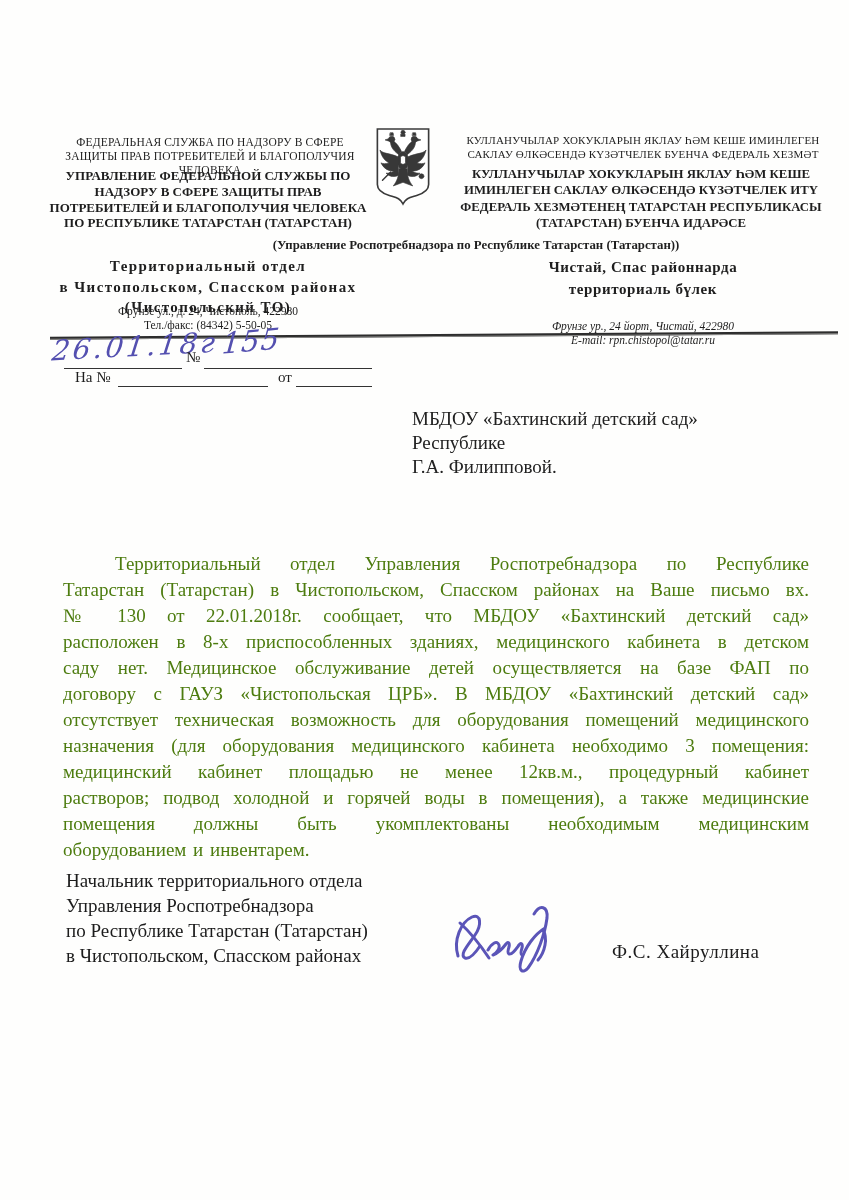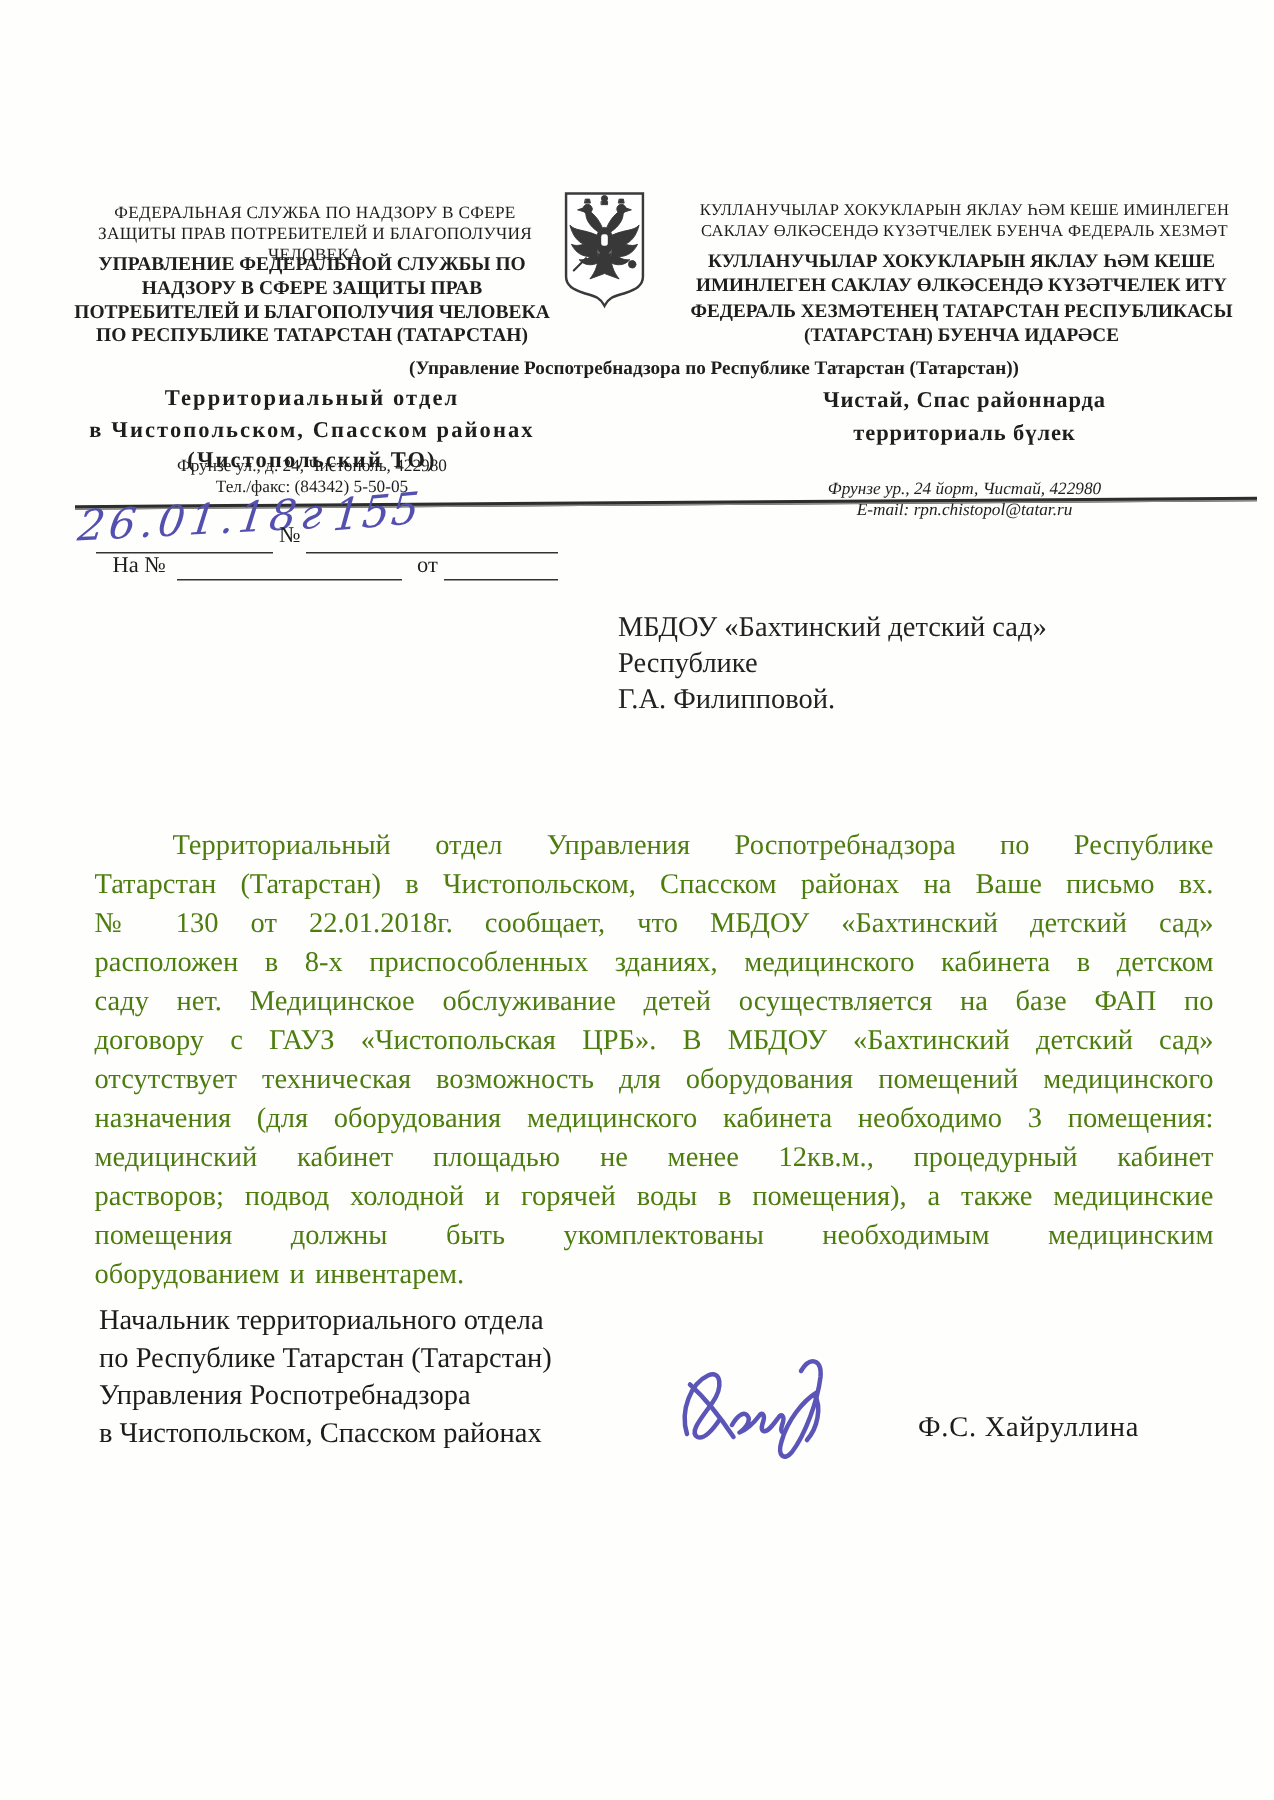--- a/index.html
+++ b/index.html
@@ -131,22 +131,22 @@
     <div class="ln">отсутствует техническая возможность для оборудования помещений медицинского</div>
     <div class="ln">назначения (для оборудования медицинского кабинета необходимо 3 помещения:</div>
     <div class="ln">медицинский кабинет площадью не менее 12кв.м., процедурный кабинет</div>
     <div class="ln">растворов; подвод холодной и горячей воды в помещения), а также медицинские</div>
     <div class="ln">помещения должны быть укомплектованы необходимым медицинским</div>
     <div class="ln last">оборудованием и инвентарем.</div>
   </div>
 
   <div class="abs sig-block">
     <div>Начальник территориального отдела</div>
+    <div>Управления Роспотребнадзора</div>
     <div>по Республике Татарстан (Татарстан)</div>
-    <div>Управления Роспотребнадзора</div>
     <div>в Чистопольском, Спасском районах</div>
   </div>
 
   <svg class="abs sig-svg" viewBox="0 0 120 92">
     <g fill="none" stroke="#5b55b8" stroke-width="3" stroke-linecap="round" stroke-linejoin="round">
       <path d="M10,58 C5,42 13,24 24,19 C33,15 34,27 27,37 C20,47 11,57 17,60 C22,62 28,54 32,48"></path>
       <path d="M12,25 C22,34 33,48 41,60"></path>
       <path d="M40,52 C44,45 49,42 51,47 C52,51 48,55 45,57 C50,55 55,50 58,46 C60,43 62,45 61,49 C60,52 59,55 61,56 C64,57 68,51 71,47 C73,44 75,46 74,50 C73,53 72,56 74,57"></path>
       <path d="M86,16 C92,6 100,8 99,20 C97,36 89,58 80,70 C75,76 70,73 73,63 C77,49 87,36 97,30"></path>
       <path d="M95,32 C100,40 97,54 90,62"></path>

